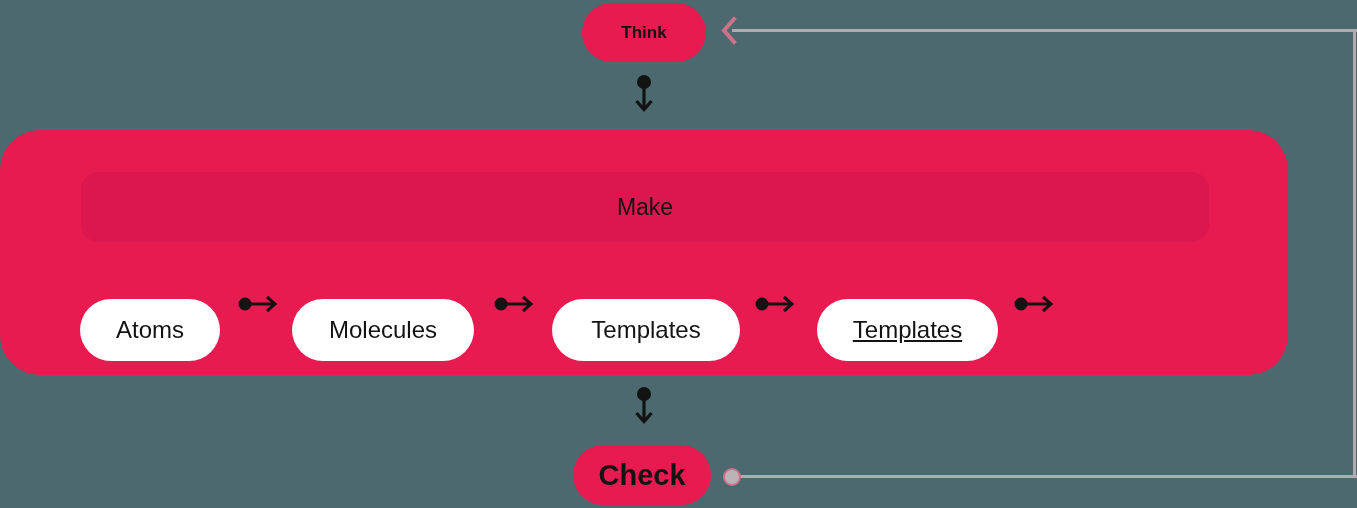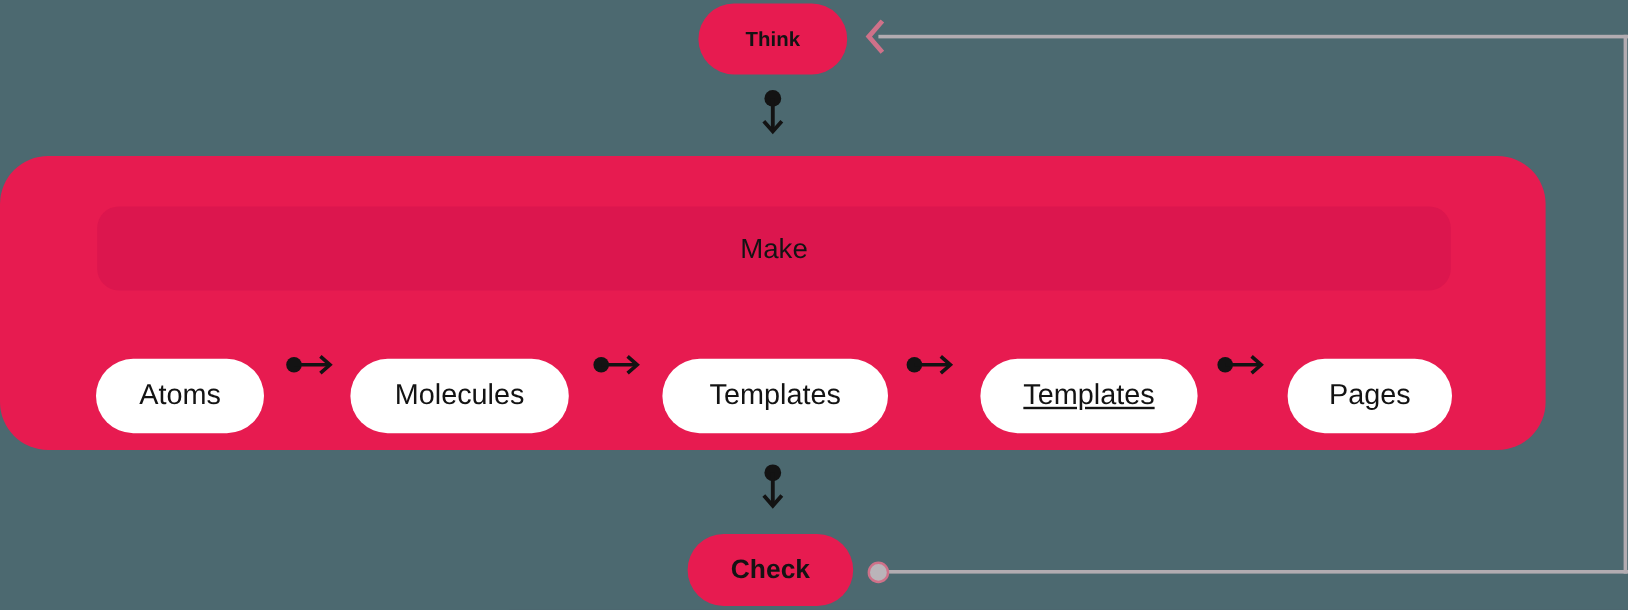--- a/index.html
+++ b/index.html
@@ -23,21 +23,21 @@
     width:18px; height:18px; border-radius:50%;
     background:#bab4b9; border:2px solid #cf7189;
   }
   
   .pill {
     position:absolute; display:flex; align-items:center; justify-content:center;
     white-space:nowrap;
   }
   .node-pill { background:#e71b50; color:#131313; }
   .think { left:582px; top:3px;   width:124px; height:59px; border-radius:30px; font-size:17px; font-weight:600; }
-  .check { left:573px; top:445px; width:138px; height:60px; border-radius:30px; font-size:22px; font-weight:600; }
+  .check { left:573px; top:445px; width:138px; height:60px; border-radius:30px; font-size:29px; font-weight:600; }
   
   .make-container {
     position:absolute; left:0; top:130px;
     width:1288px; height:245px;
     background:#e71b50; border-radius:40px;
   }
   .make-bar {
     position:absolute; left:81px; top:172px;
     width:1128px; height:70px;
     background:#dc164e; border-radius:18px;
@@ -89,23 +89,20 @@
   </div>
   <div class="pill step-pill step-molecules">
     <span>Molecules</span>
   </div>
   <div class="pill step-pill step-organisms">
     <span>Templates</span>
   </div>
   <div class="pill step-pill step-templates">
     <span>Templates</span>
   </div>
-  <div class="pill step-pill step-pages">
-    <span>Pages</span>
-  </div>
 
   <svg class="connector c1" width="44" height="22" viewBox="0 0 44 22">
     <circle cx="7" cy="11" r="6.5" fill="#131313"></circle>
     <line x1="7" y1="11" x2="36" y2="11" stroke="#131313" stroke-width="3"></line>
     <path d="M29 4 L37 11 L29 18" fill="none" stroke="#131313" stroke-width="3"></path>
   </svg>
   <svg class="connector c2" width="44" height="22" viewBox="0 0 44 22">
     <circle cx="7" cy="11" r="6.5" fill="#131313"></circle>
     <line x1="7" y1="11" x2="36" y2="11" stroke="#131313" stroke-width="3"></line>
     <path d="M29 4 L37 11 L29 18" fill="none" stroke="#131313" stroke-width="3"></path>

